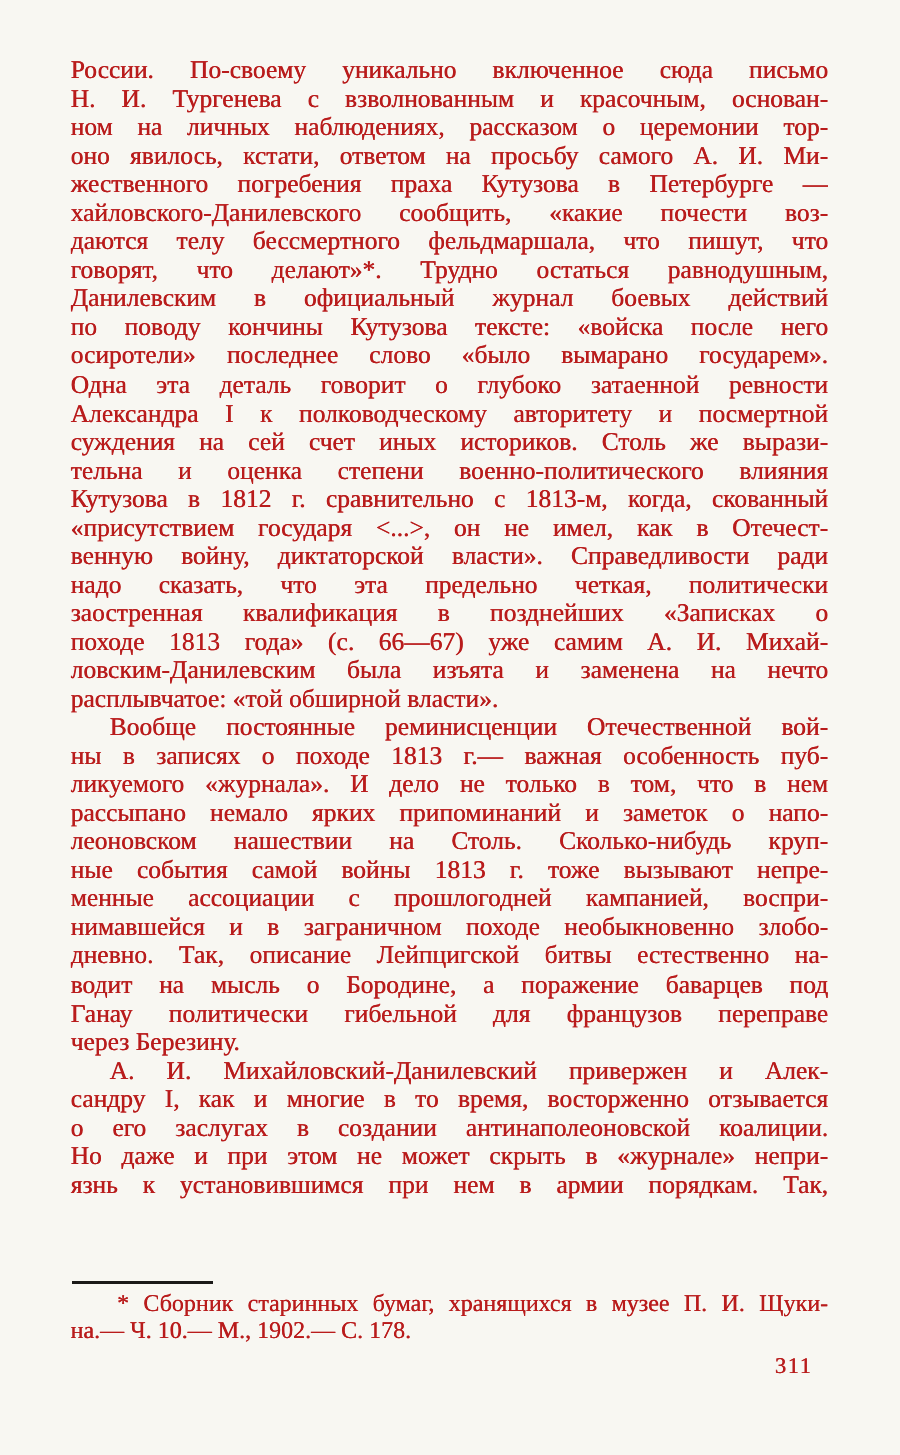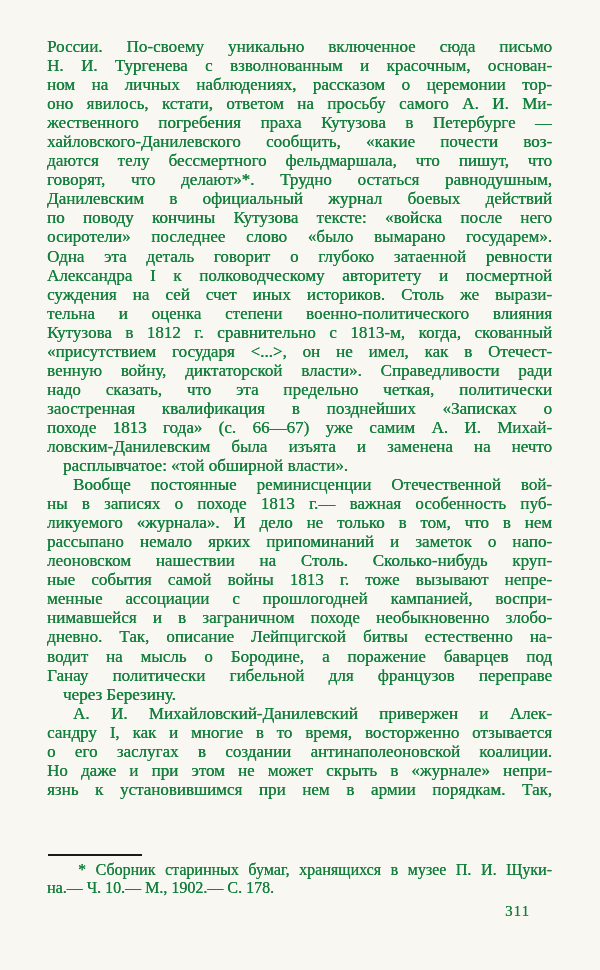--- a/index.html
+++ b/index.html
@@ -6,40 +6,40 @@
     margin: 0;
     padding: 0;
     background: #e9e8e3;
   }
   .page {
     position: relative;
     width: 600px;
     height: 970px;
     background: #f8f7f2;
     font-family: "Liberation Serif", "DejaVu Serif", serif;
-    color: #15803d;
+    color: #b91c1c;
     overflow: hidden;
   }
   .text-block {
     position: absolute;
     left: 47px;
     top: 37px;
     width: 505px;
     font-size: 17px;
     line-height: 19.05px;
     text-shadow: 0.3px 0 0 currentColor;
   }
   .tline {
     text-align: justify;
     text-align-last: justify;
     white-space: normal;
     height: 19.05px;
     overflow: hidden;
   }
-  .tline.lastline { text-align-last: left; margin-left: 16px; }
+  .tline.lastline { text-align-last: left; }
   .tline.indent { padding-left: 26px; }
   .fn-rule {
     position: absolute;
     left: 48px;
     top: 854px;
     width: 94px;
     height: 2px;
     background: #1b1a18;
   }
   .footnote {
@@ -57,21 +57,21 @@
     height: 17.6px;
     overflow: hidden;
   }
   .fline.lastline { text-align-last: left; }
   .fline.indent { padding-left: 31px; }
   .page-number {
     position: absolute;
     left: 505px;
     top: 903px;
     width: 48px;
-    text-align: left;
+    text-align: center;
     font-size: 15px;
     letter-spacing: 1px;
     text-shadow: 0.3px 0 0 currentColor;
   }
 </style>
 </head>
 <body>
 
 <div class="page">
   <div class="text-block" id="text-block">

